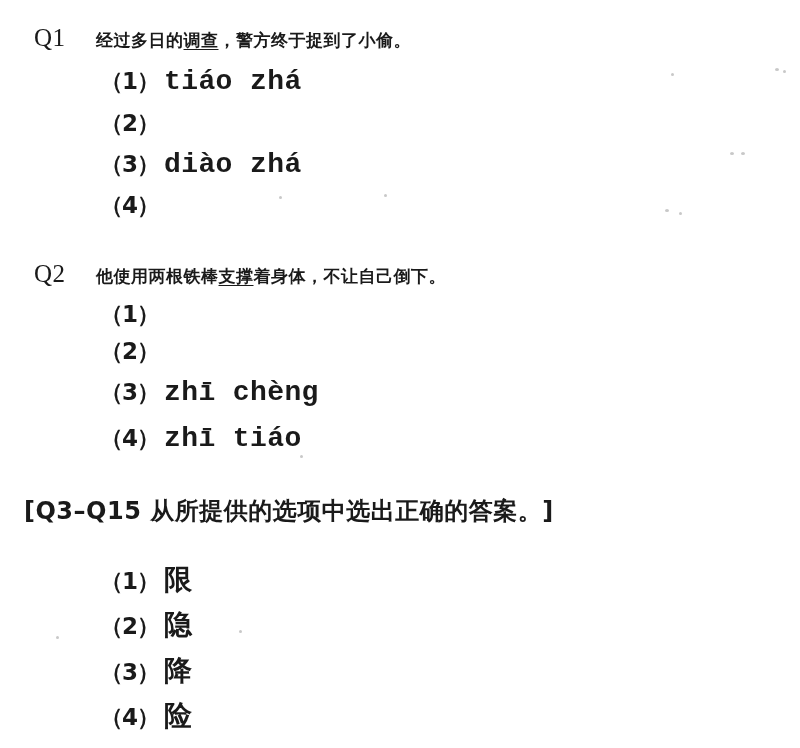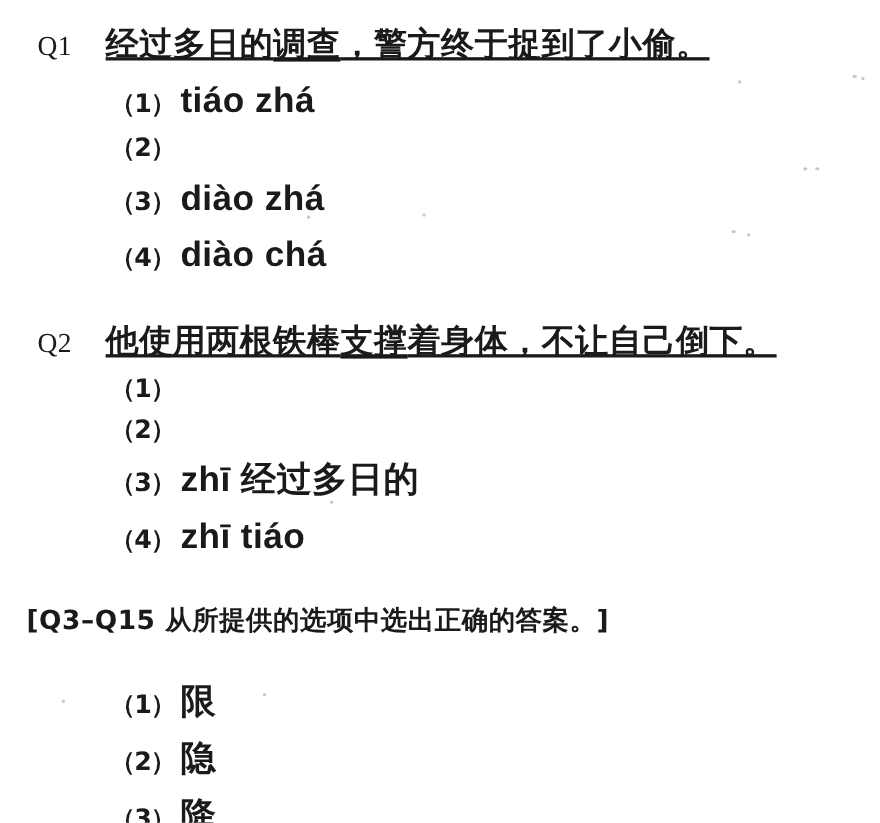--- a/index.html
+++ b/index.html
@@ -34,24 +34,23 @@
     letter-spacing: 0.5px;
   }
   .q-label {
     width: 62px;
     flex: 0 0 62px;
     font-family: "Liberation Serif", serif;
     font-size: 25px;
   }
   .q-text {
     font-family: "DejaVu Sans", sans-serif;
-    font-size: 30px;
+    font-size: 17px;
     font-weight: 600;
     letter-spacing: 0.5px;
-    text-decoration: underline;
   }
   .q-text .underline {
     text-decoration: underline;
     text-underline-offset: 3px;
   }
   .blank-line {
     display: inline-block;
     border-bottom: 2px solid #1a1a1a;
     width: 92px;
     vertical-align: -2px;
@@ -68,22 +67,22 @@
   }
   .opt-num {
     font-family: "DejaVu Sans", sans-serif;
     font-size: 23px;
     font-weight: 600;
     letter-spacing: -1px;
     flex: 0 0 auto;
     width: 64px;
   }
   .opt-val {
-    font-family: Liberation Sans, sans-serif;
-    font-size: 32px;
+    font-family: Liberation Mono, monospace;
+    font-size: 28px;
     font-weight: 600;
     letter-spacing: 0.4px;
   }
   .opt-val.han {
     font-weight: 600;
   }
   .instruction {
     font-family: "DejaVu Sans", sans-serif;
     font-size: 24px;
     font-weight: 600;
@@ -122,42 +121,41 @@
       </div>
       <div class="option">
         <span class="opt-num">（2）</span>
       </div>
       <div class="option">
         <span class="opt-num">（3）</span>
         <span class="opt-val">diào zhá</span>
       </div>
       <div class="option">
         <span class="opt-num">（4）</span>
-        <span class="opt-val">diào chá</span>
       </div>
     </div>
   </div>
 
   <div class="spacer-lg"></div>
 
   <div class="question-block left-pad">
     <div class="q-stem">
       <span class="q-label">Q2</span>
       <span class="q-text"><span>他使用两根铁棒</span><span class="underline">支撑</span><span>着身体，不让自己倒下。</span></span>
     </div>
     <div class="options">
       <div class="option">
         <span class="opt-num">（1）</span>
       </div>
       <div class="option">
         <span class="opt-num">（2）</span>
       </div>
       <div class="option">
         <span class="opt-num">（3）</span>
-        <span class="opt-val">zhī 经过多日的</span>
+        <span class="opt-val">zhī chèng</span>
       </div>
       <div class="option">
         <span class="opt-num">（4）</span>
         <span class="opt-val">zhī tiáo</span>
       </div>
     </div>
   </div>
 
   <div class="spacer-lg"></div>
 

